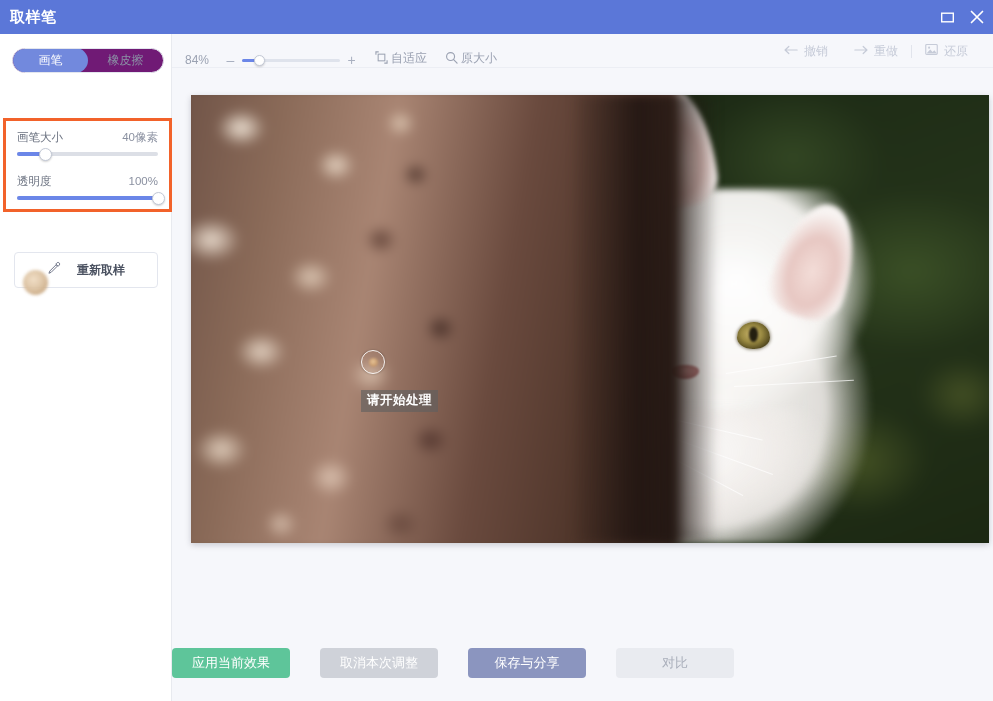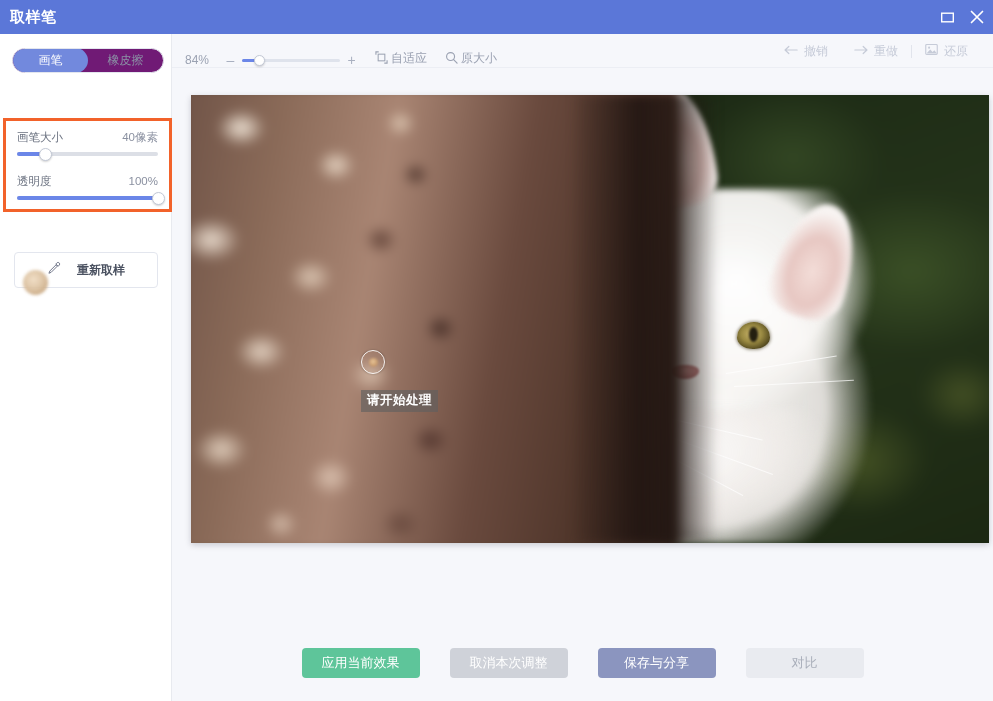--- a/index.html
+++ b/index.html
@@ -459,21 +459,21 @@
     letter-spacing: .5px;
   }
 
   
   .footer {
     flex: 0 0 56px;
     height: 56px;
     position: relative;
     display: flex;
     align-items: center;
-    justify-content: center;
+    justify-content: flex-start;
     gap: 30px;
     padding-bottom: 20px;
   }
   .fbtn {
     height: 30px;
     min-width: 118px;
     border: none;
     border-radius: 4px;
     font-size: 13px;
     font-family: "Liberation Sans", "DejaVu Sans", sans-serif;

